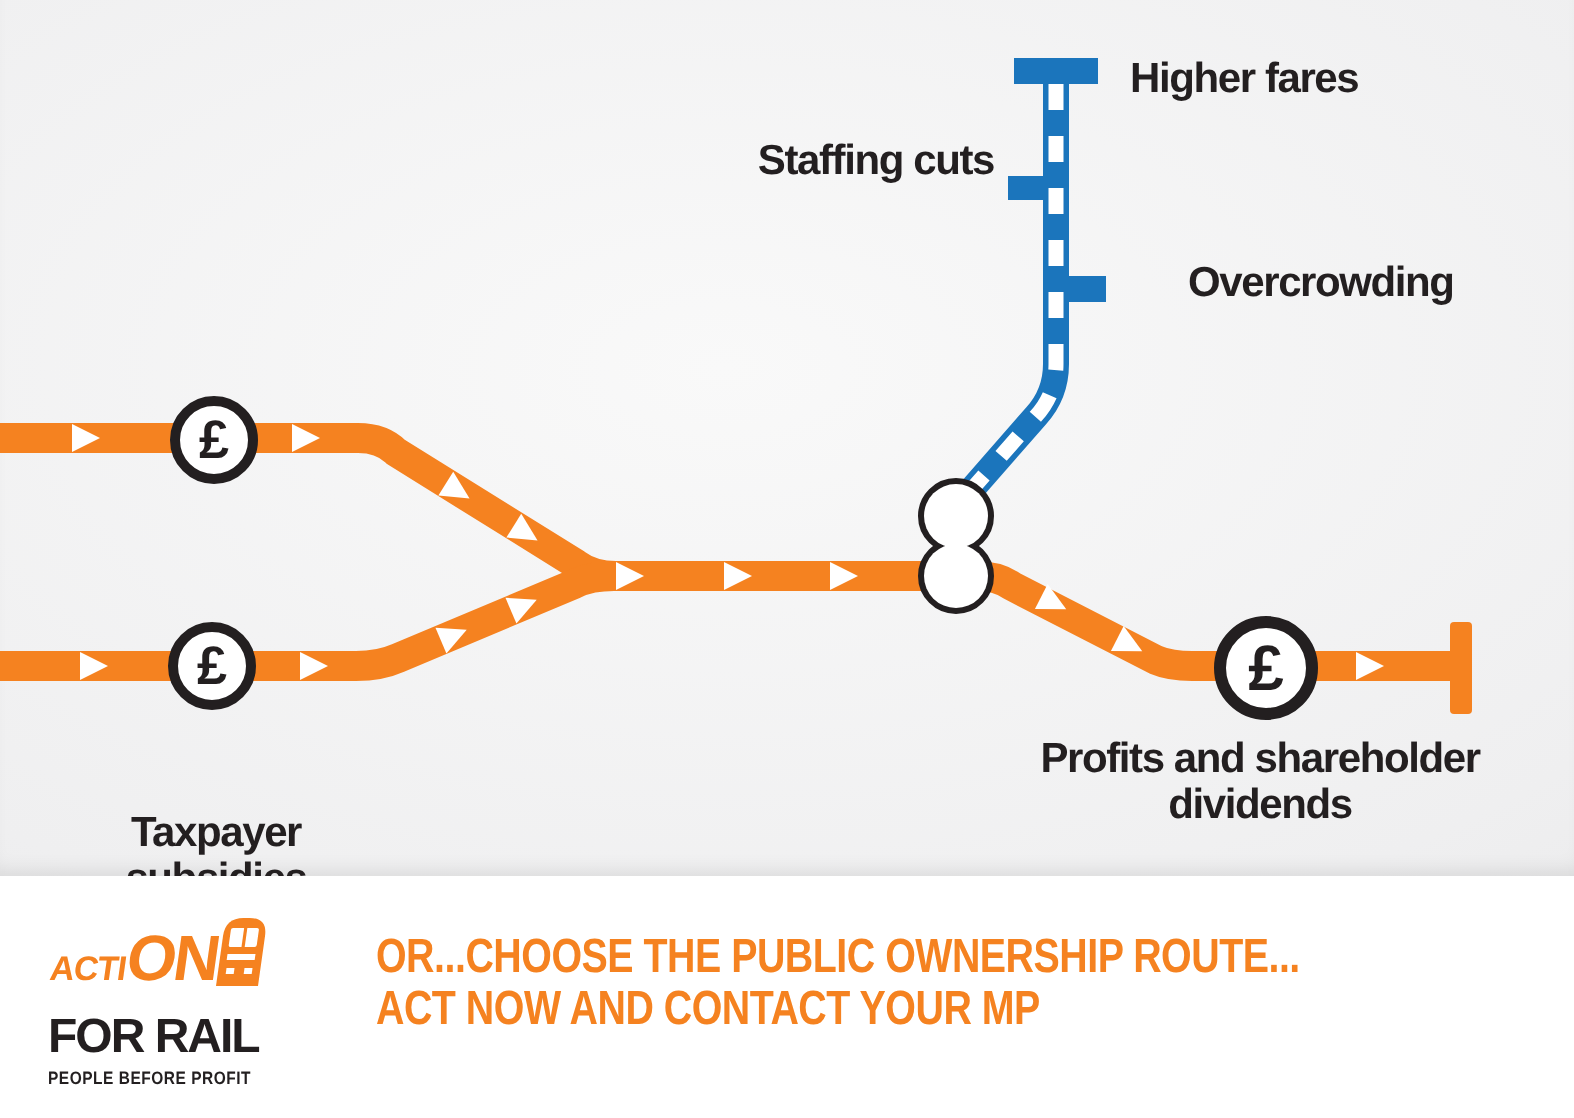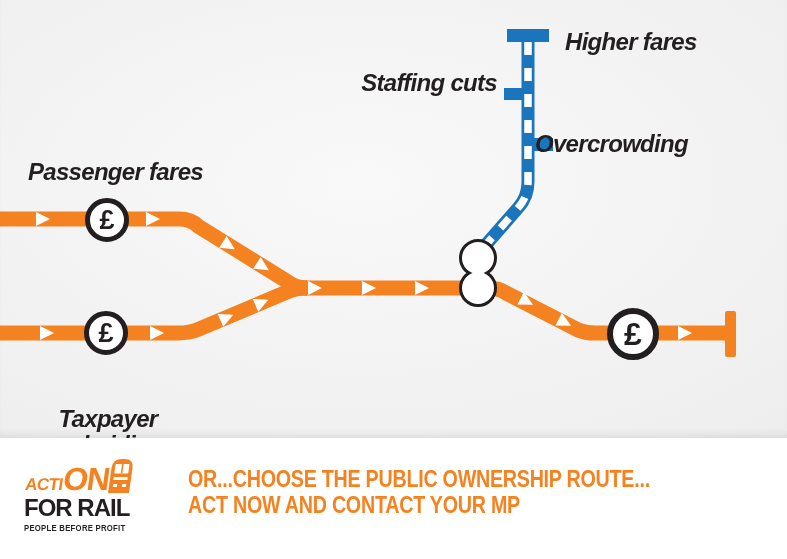--- a/index.html
+++ b/index.html
@@ -8,22 +8,22 @@
     background:#ffffff;
     font-family:"Liberation Sans","DejaVu Sans",sans-serif;
   }
   .map-area{
     position:absolute;left:0;top:0;width:787px;height:438px;
     background:radial-gradient(130% 125% at 46% 42%, #f9f9f9 0%, #efeff0 55%, #e3e3e4 100%);
     box-shadow:inset 0 -8px 10px -6px rgba(0,0,0,0.10);
   }
   .map-svg{position:absolute;left:0;top:0;}
   .station-label{
-    position:absolute;font-weight:bold;font-size:24px;letter-spacing:-0.7px;
-    color:#231f20;white-space:nowrap;line-height:1.08;font-style:italic;
+    position:absolute;font-weight:bold;font-size:21px;letter-spacing:-0.7px;
+    color:#231f20;white-space:nowrap;line-height:1.08;
   }
   .label-wrap{white-space:normal;text-align:center;transform:translateX(-50%);}
   .roundel{
     box-sizing:border-box;position:absolute;background:#fff;border-radius:50%;
     display:flex;align-items:center;justify-content:center;
     font-weight:bold;color:#231f20;
   }
   .roundel.small{width:44px;height:44px;border:5px solid #231f20;font-size:27px;}
   .roundel.large{width:52px;height:52px;border:6px solid #231f20;font-size:32px;}
   .footer{
@@ -37,21 +37,21 @@
   .logo{position:absolute;left:24px;top:17px;width:120px;}
   .logo-action{
     display:flex;align-items:flex-end;color:#f58220;
     transform:skewX(-8deg);transform-origin:0 100%;height:38px;
   }
   .la-sm{font-weight:bold;font-size:17px;line-height:1;letter-spacing:-0.5px;}
   .la-lg{font-weight:bold;font-size:32px;line-height:0.85;letter-spacing:-1.5px;}
   .train-icon{margin-left:-1px;display:block;}
   .logo-forrail{
     font-weight:bold;font-size:24px;letter-spacing:-1px;color:#231f20;
-    line-height:1;margin-top:3px;white-space:nowrap;
+    line-height:1;margin-top:14px;white-space:nowrap;
   }
   .logo-tagline{
     font-weight:bold;font-size:9px;letter-spacing:0.3px;color:#231f20;
     margin-top:3px;white-space:nowrap;transform:scaleX(0.86);transform-origin:0 0;
   }
 </style>
 </head>
 <body>
 
 <div class="map-area">
@@ -96,25 +96,25 @@
   <div class="roundel small" style="left:85px;top:198px;">
     <span>£</span>
   </div>
   <div class="roundel small" style="left:84px;top:311px;">
     <span>£</span>
   </div>
   <div class="roundel large" style="left:607px;top:308px;">
     <span>£</span>
   </div>
 
-  <div class="station-label" style="left:28px;top:159px;">Passenger fares</div>
   <div class="station-label label-wrap" style="left:108px;top:362px;width:150px;margin-top:44px;">Taxpayer subsidies</div>
   <div class="station-label" style="left:565px;top:29px;">Higher fares</div>
   <div class="station-label" style="right:290px;top:70px;text-align:right;">Staffing cuts</div>
-  <div class="station-label" style="left:535px;top:131px;text-align:center;">Overcrowding</div>
+  <div class="station-label" style="left:594px;top:131px;text-align:center;">Overcrowding</div>
+  <div class="station-label label-wrap" style="left:630px;top:369px;width:238px;">Profits and shareholder dividends</div>
 </div>
 
 <div class="footer">
   <div class="logo">
     <div class="logo-action">
       <span class="la-sm">ACTI</span>
       <span class="la-lg">ON</span>
       <svg class="train-icon" width="25" height="36" viewBox="0 0 25 36">
         <path d="M2 36 V11 Q2 2 11 2 H14 Q23 2 23 11 V36 Z" fill="#f58220"></path>
         <rect x="5.5" y="7" width="14" height="9.5" rx="1" fill="#ffffff"></rect>

